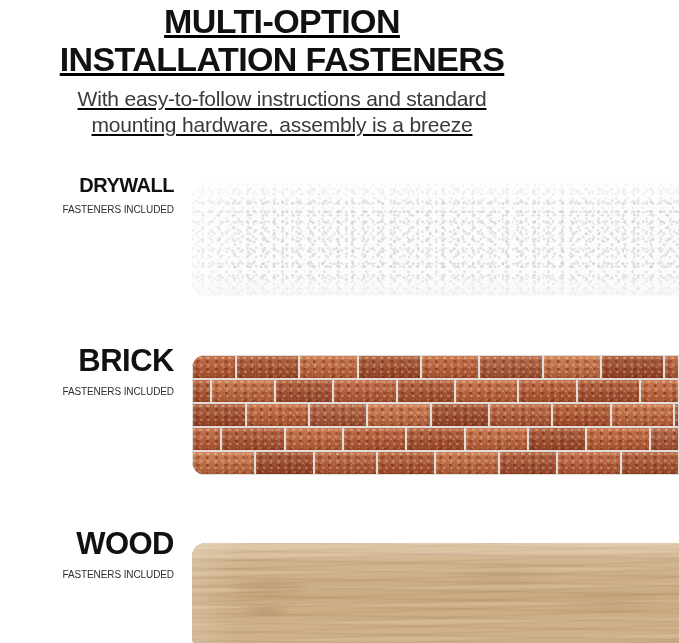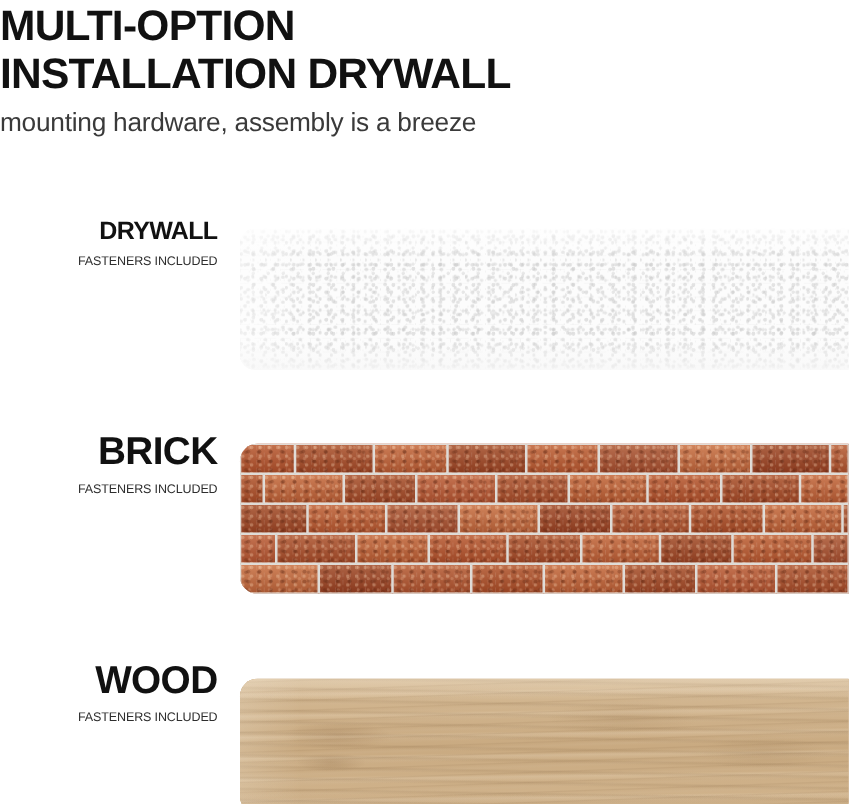--- a/index.html
+++ b/index.html
@@ -15,20 +15,22 @@
     font-family: "Liberation Sans", sans-serif;
     -webkit-font-smoothing: antialiased;
   }
 
   
   .header {
     position: absolute;
     left: 0;
     top: 0;
     width: 564px;
+    text-align: center;
+    text-decoration: underline;
   }
   .title {
     margin: 0;
     padding-top: 2px;
     font-size: 34px;
     line-height: 1.12;
     font-weight: 700;
     letter-spacing: -0.6px;
     color: #111111;
     font-family: "Liberation Sans", sans-serif;
@@ -225,23 +227,24 @@
                       rgba(140,108,70,0) 84%, rgba(140,108,70,0.14) 100%),
       linear-gradient(90deg, rgba(255,248,234,0.18) 0%, rgba(255,248,234,0) 10%);
   }
 </style>
 </head>
 <body>
 
 <div class="header">
   <h1 class="title">
     <span class="line">MULTI-OPTION</span>
-    <span class="line">INSTALLATION DRYWALL</span>
+    <span class="line">INSTALLATION FASTENERS</span>
   </h1>
   <p class="subtitle">
+    <span class="line">With easy-to-follow instructions and standard</span>
     <span class="line">mounting hardware, assembly is a breeze</span>
   </p>
 </div>
 
 <div class="section sec-drywall">
 
   <div class="labels">
     <p class="mat-name">DRYWALL</p>
     <p class="fasteners">FASTENERS INCLUDED</p>
   </div>

